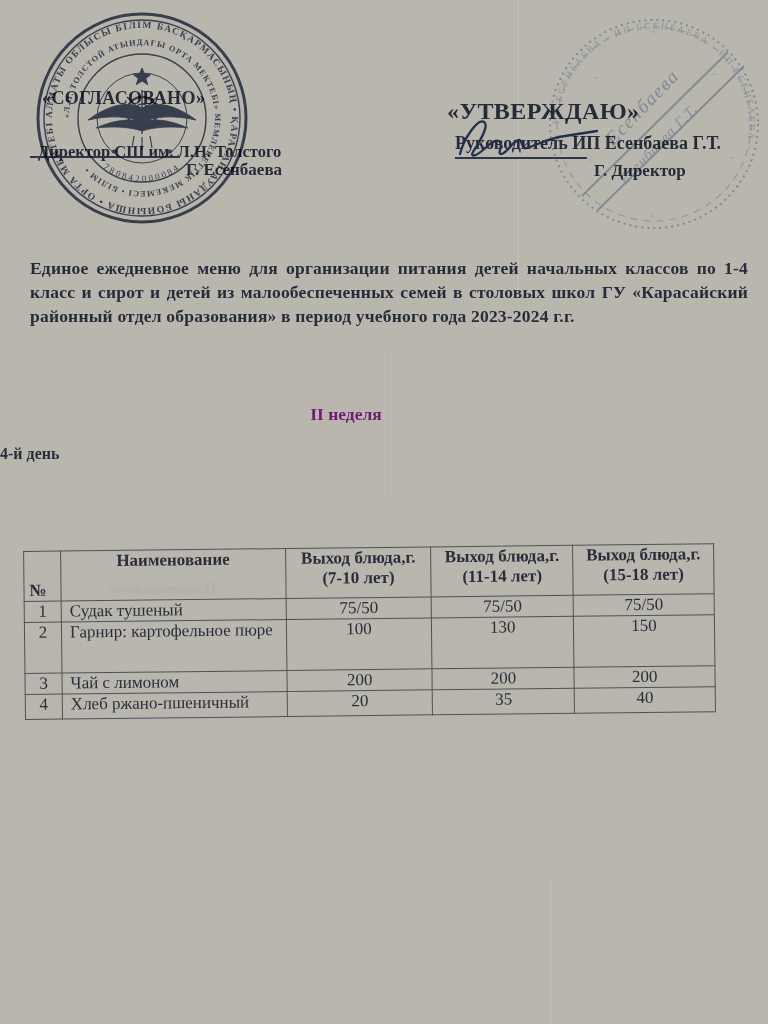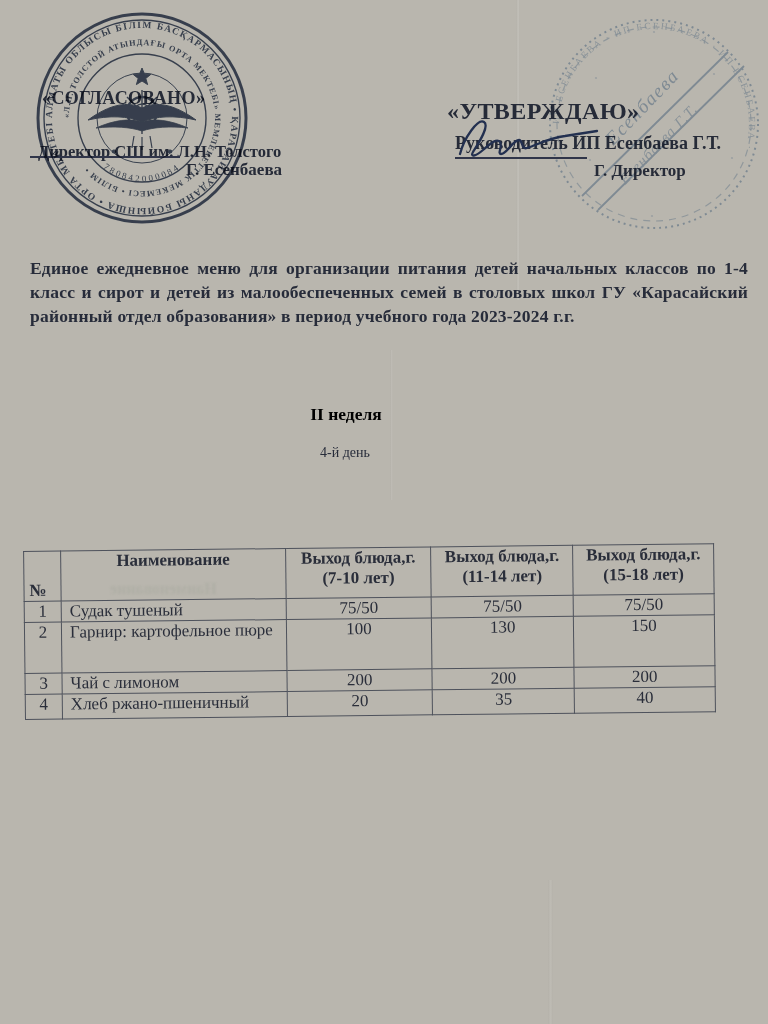--- a/index.html
+++ b/index.html
@@ -39,23 +39,23 @@
   .line-right{position:absolute;left:455px;top:157px;width:132px;border-bottom:2px solid #303549;}
   .signature{position:absolute;left:452px;top:112px;width:150px;height:52px;}
 
   
   .intro{
     position:absolute;left:30px;top:256px;width:718px;
     font-size:17.5px;font-weight:bold;line-height:24px;
     color:#272c3a;text-align:justify;letter-spacing:.2px;
   }
   .week{position:absolute;left:0;top:404px;width:692px;text-align:center;
-    font-size:17.5px;font-weight:bold;color:#000000;}
-  .day{position:absolute;left:0;top:445px;width:690px;text-align:center;
-    font-size:14px;font-weight:normal;color:#272c3a;}
+    font-size:17.5px;font-weight:bold;color:#701a75;}
+  .day{position:absolute;left:0;top:445px;width:690px;text-align:left;
+    font-size:16px;font-weight:bold;color:#272c3a;}
 
   
   .menu-table{
     position:absolute;left:25px;top:551px;width:691px;
     border-collapse:collapse;color:#2a2e3a;
     transform:rotate(-0.65deg);transform-origin:0 100%;
   }
   .menu-table th,.menu-table td{
     border:1.6px solid #4e525c;padding:0 5px;
     font-size:17px;line-height:20px;

